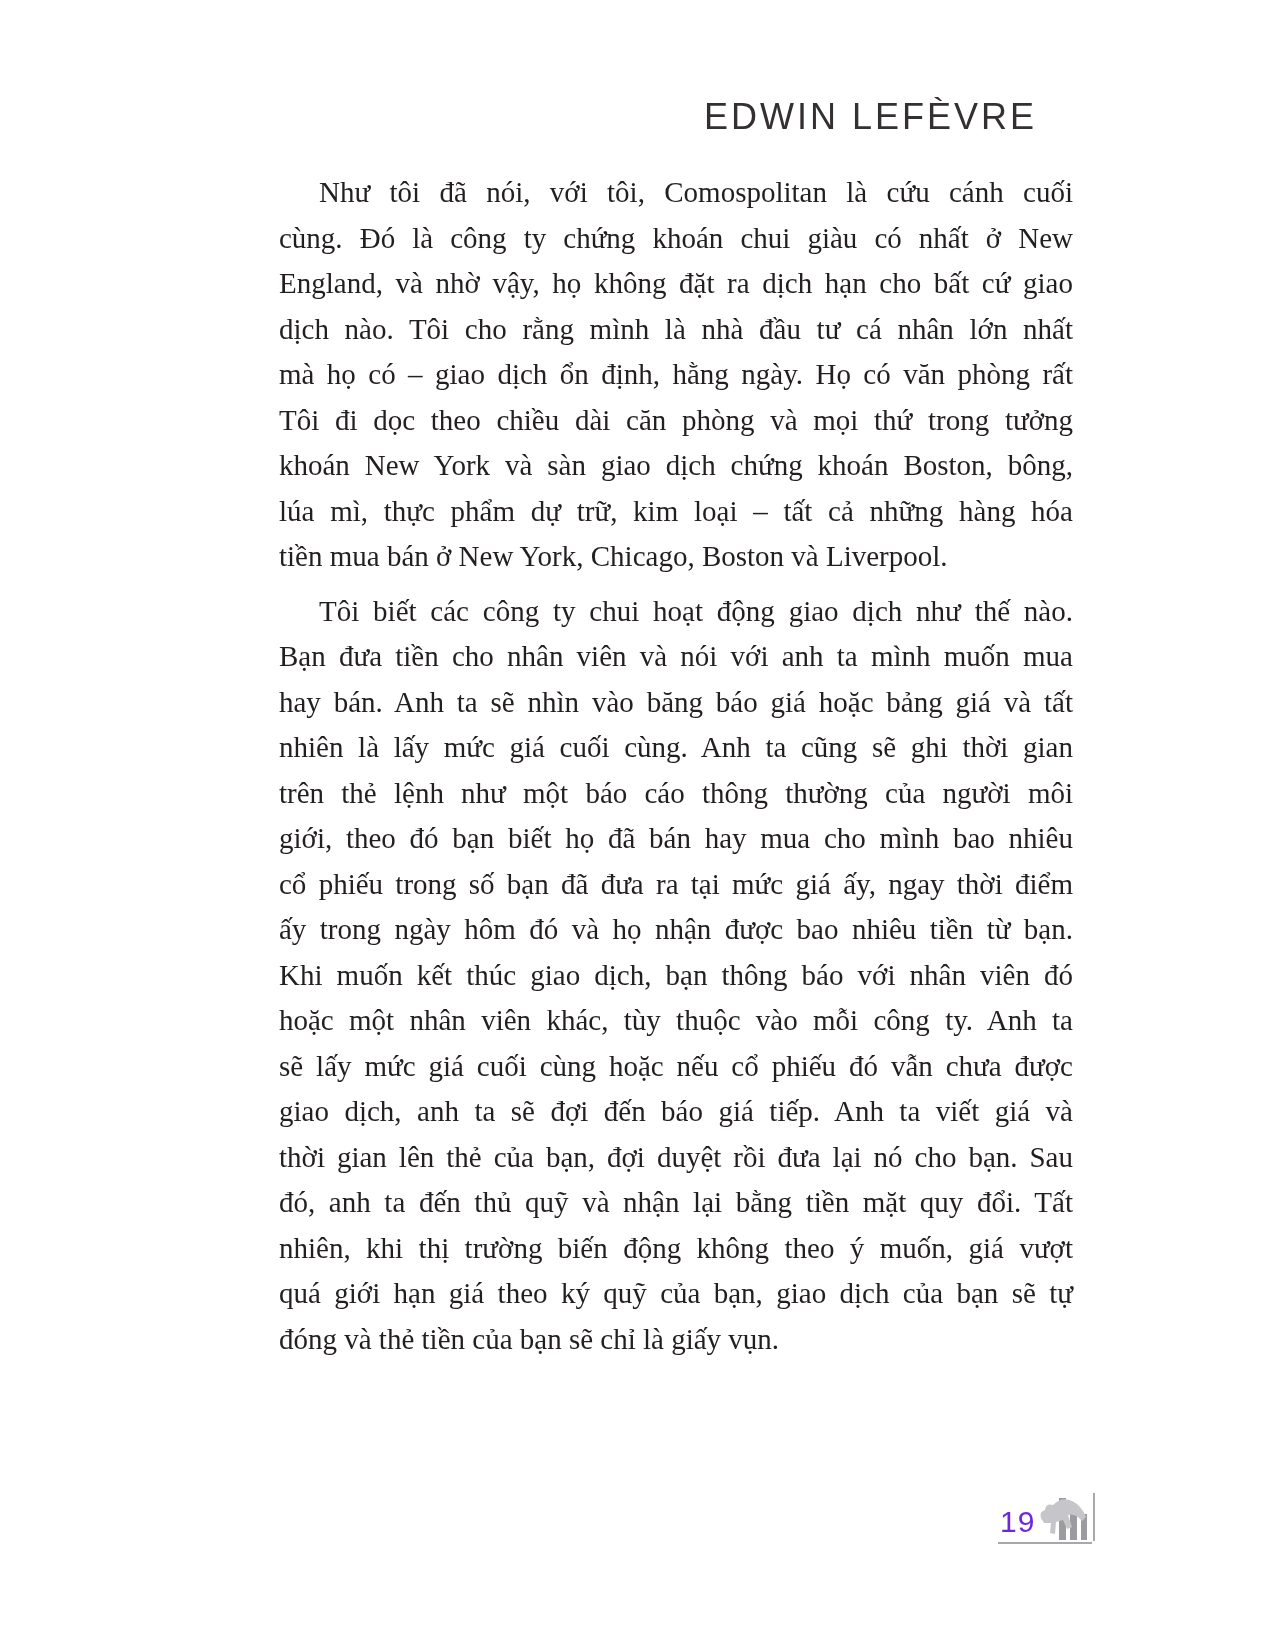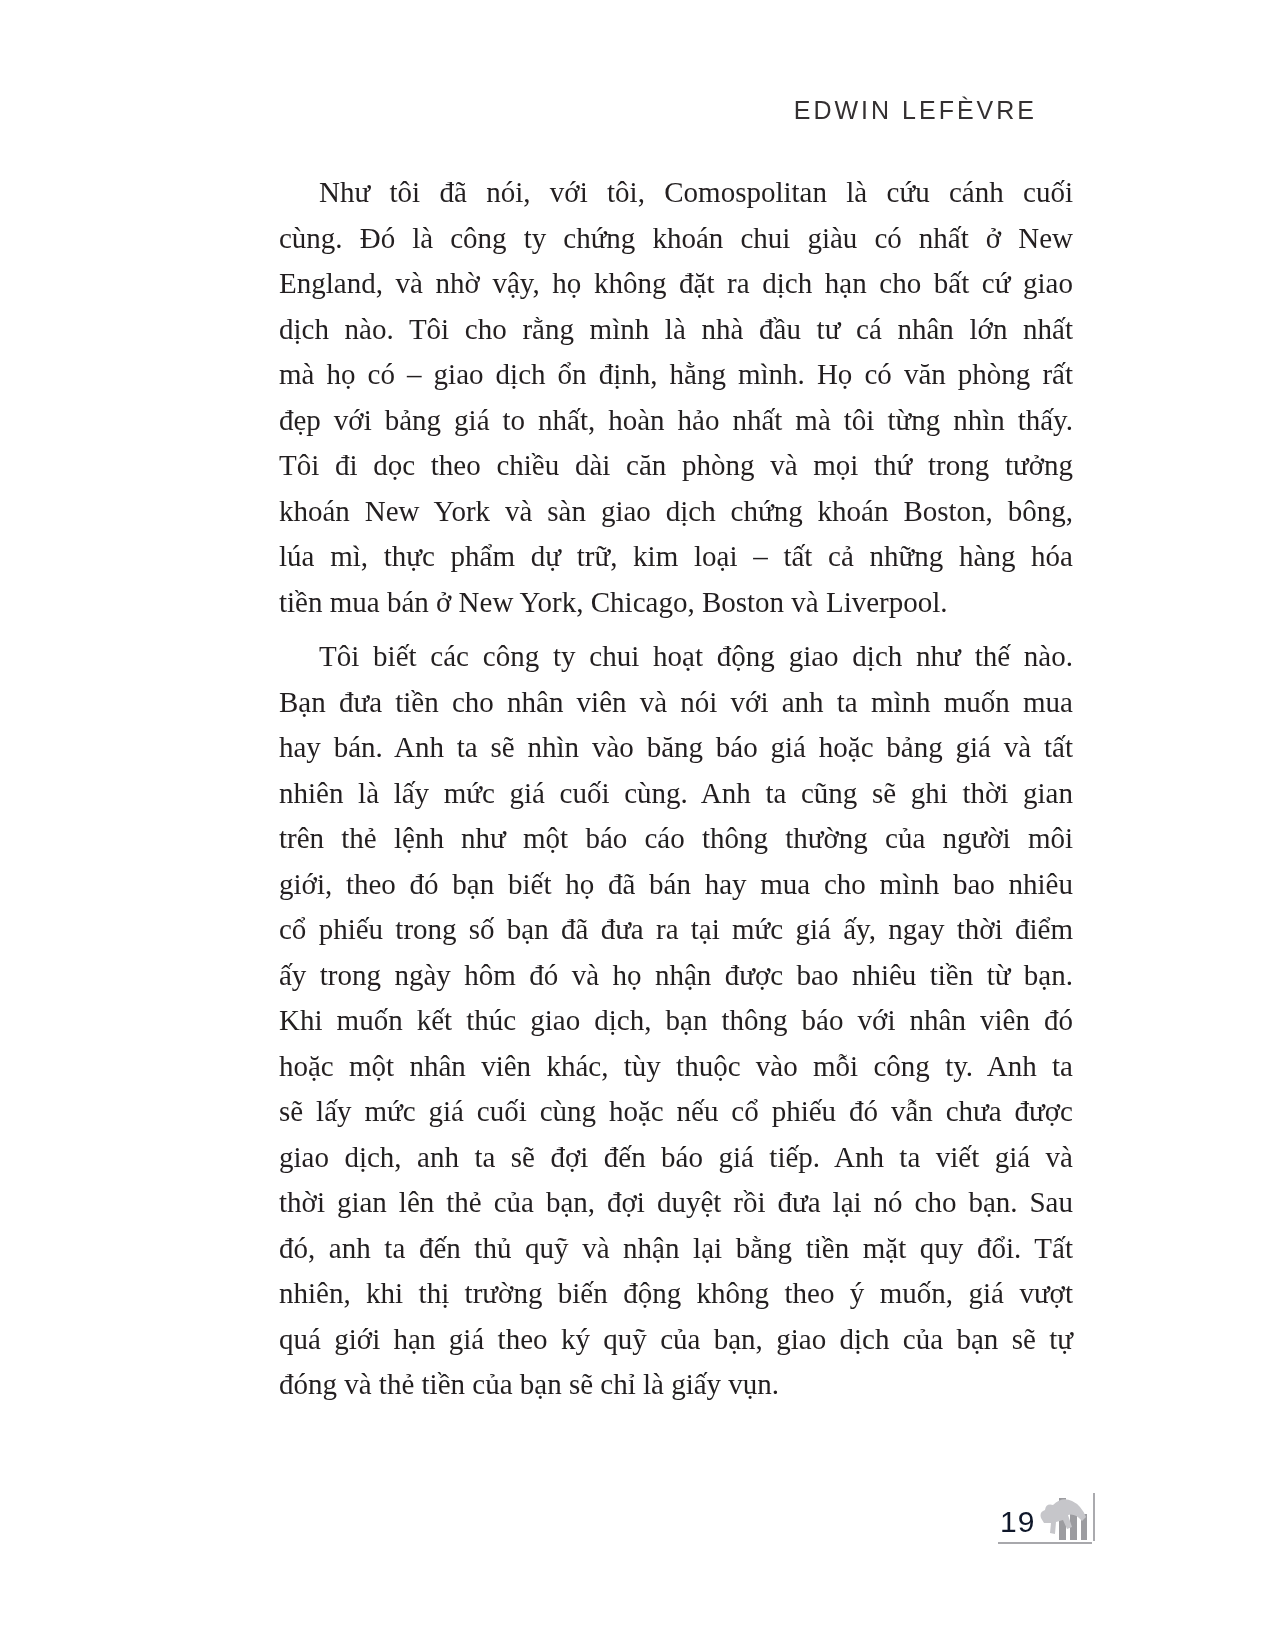--- a/index.html
+++ b/index.html
@@ -18,21 +18,21 @@
     inset: 0;
     background: #ffffff;
   }
   .running-head {
     position: absolute;
     top: 96px;
     left: 243px;
     width: 794px;
     text-align: right;
     font-family: "Liberation Sans", sans-serif;
-    font-size: 25px;
+    font-size: 36px;
     font-weight: 400;
     letter-spacing: 3px;
     color: #343031;
   }
   .content {
     position: absolute;
     top: 170px;
     left: 243px;
     width: 794px;
     color: #231f20;
@@ -62,21 +62,21 @@
     height: 54px;
   }
   .pagenum {
     position: absolute;
     left: 2px;
     bottom: 9px;
     font-family: "Liberation Sans", sans-serif;
     font-size: 30px;
     font-weight: 400;
     letter-spacing: 1px;
-    color: #0f172a;
+    color: #6d28d9;
   }
   .footer-rule {
     position: absolute;
     left: 0;
     bottom: 4px;
     width: 94px;
     height: 2px;
     background: #a8a8ac;
   }
   .logo-svg {
@@ -93,22 +93,21 @@
   <div class="running-head">
     <span>EDWIN LEFÈVRE</span>
   </div>
 
   <div class="content">
     <div class="paragraph">
         <div class="line first">Như tôi đã nói, với tôi, Comospolitan là cứu cánh cuối</div>
         <div class="line">cùng. Đó là công ty chứng khoán chui giàu có nhất ở New</div>
         <div class="line">England, và nhờ vậy, họ không đặt ra dịch hạn cho bất cứ giao</div>
         <div class="line">dịch nào. Tôi cho rằng mình là nhà đầu tư cá nhân lớn nhất</div>
-        <div class="line">mà họ có – giao dịch ổn định, hằng mình. Họ có văn phòng rất</div>
-        <div class="line">đẹp với bảng giá to nhất, hoàn hảo nhất mà tôi từng nhìn thấy.</div>
+        <div class="line">mà họ có – giao dịch ổn định, hằng ngày. Họ có văn phòng rất</div>
         <div class="line">Tôi đi dọc theo chiều dài căn phòng và mọi thứ trong tưởng</div>
         <div class="line">khoán New York và sàn giao dịch chứng khoán Boston, bông,</div>
         <div class="line">lúa mì, thực phẩm dự trữ, kim loại – tất cả những hàng hóa</div>
         <div class="line last">tiền mua bán ở New York, Chicago, Boston và Liverpool.</div>
       </div>
     <div class="paragraph">
         <div class="line first">Tôi biết các công ty chui hoạt động giao dịch như thế nào.</div>
         <div class="line">Bạn đưa tiền cho nhân viên và nói với anh ta mình muốn mua</div>
         <div class="line">hay bán. Anh ta sẽ nhìn vào băng báo giá hoặc bảng giá và tất</div>
         <div class="line">nhiên là lấy mức giá cuối cùng. Anh ta cũng sẽ ghi thời gian</div>

